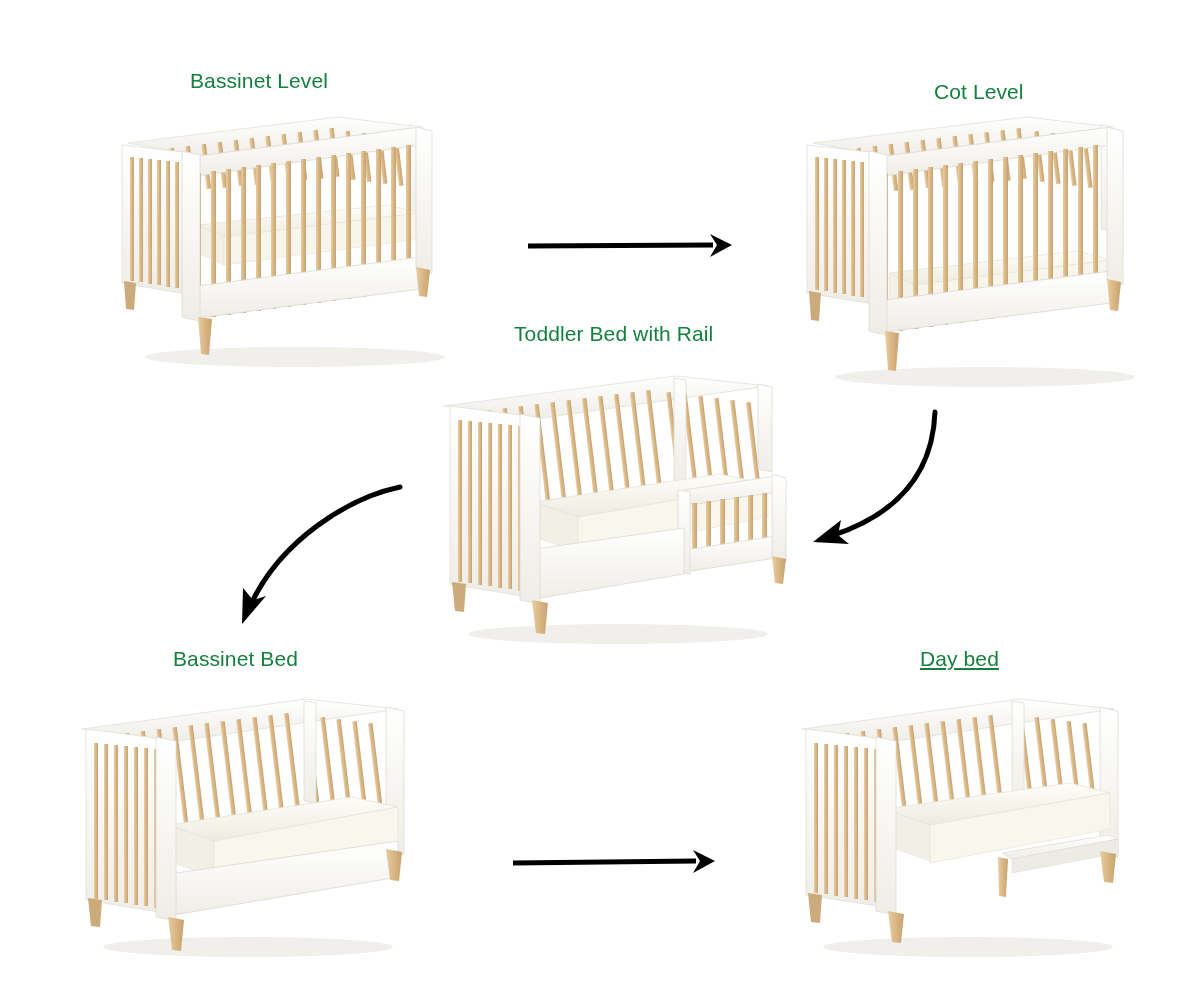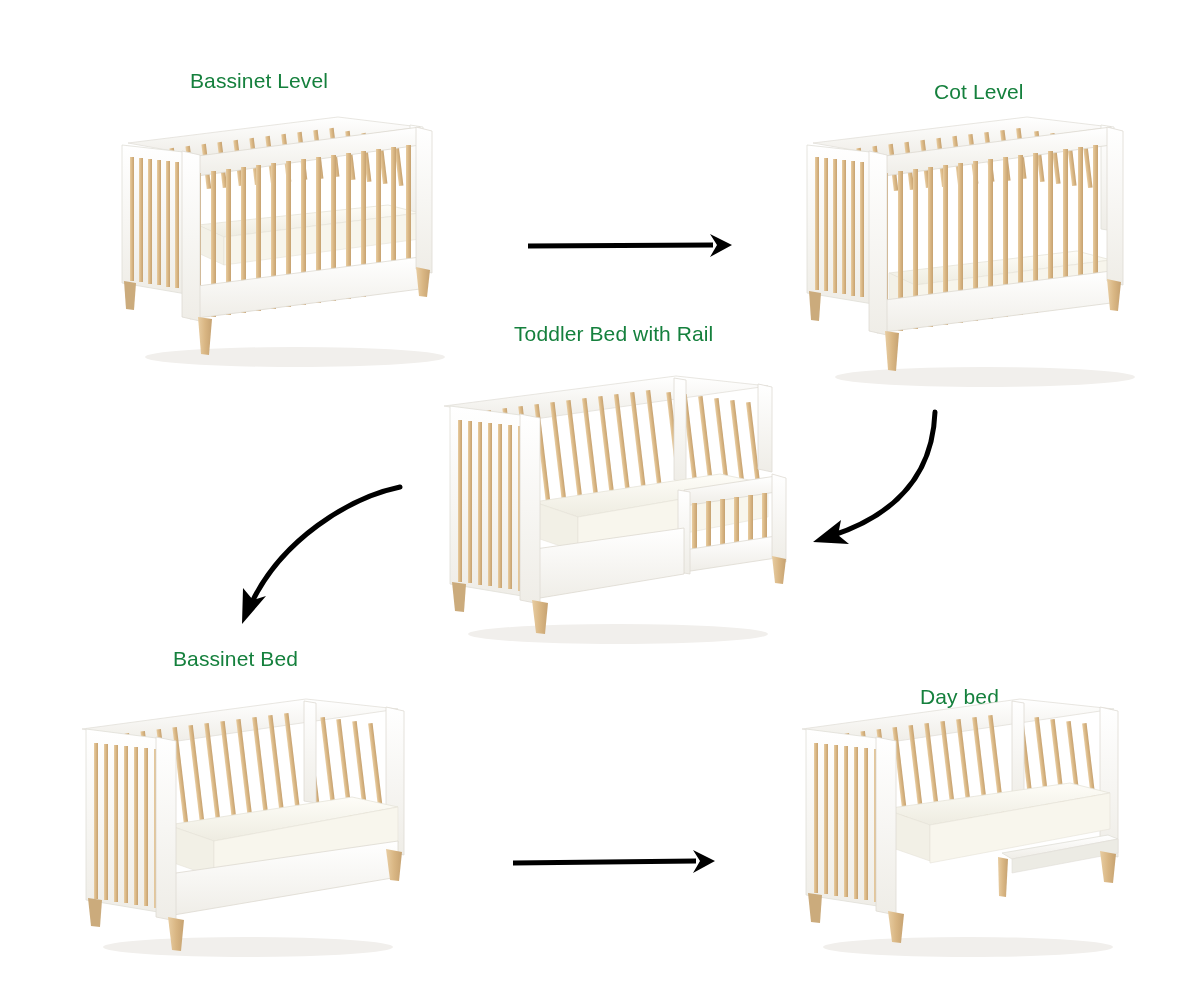--- a/index.html
+++ b/index.html
@@ -37,21 +37,21 @@
   }
   .arrow-slot svg { display: block; }
 </style>
 </head>
 <body>
 
 <div class="stage-label" style="left:190px; top:70px;">Bassinet Level</div>
 <div class="stage-label" style="left:934px; top:81px;">Cot Level</div>
 <div class="stage-label" style="left:514px; top:303px;margin-top:20px;">Toddler Bed with Rail</div>
 <div class="stage-label" style="left:173px; top:648px;">Bassinet Bed</div>
-<div class="stage-label" style="left:920px; top:686px;">Day bed</div>
+<div class="stage-label" style="left:920px; top:648px;text-decoration:underline;">Day bed</div>
 
 <div class="crib-slot" style="left:120px; top:105px;">
   <svg width="340" height="265" viewBox="0 0 340 265">
     <defs>
       <linearGradient id="woodG" x1="0" y1="0" x2="1" y2="0">
         <stop offset="0" stop-color="#e8cda2"></stop>
         <stop offset="0.5" stop-color="#d9b683"></stop>
         <stop offset="1" stop-color="#c6a271"></stop>
       </linearGradient>
       <linearGradient id="whiteG" x1="0" y1="0" x2="0" y2="1">

